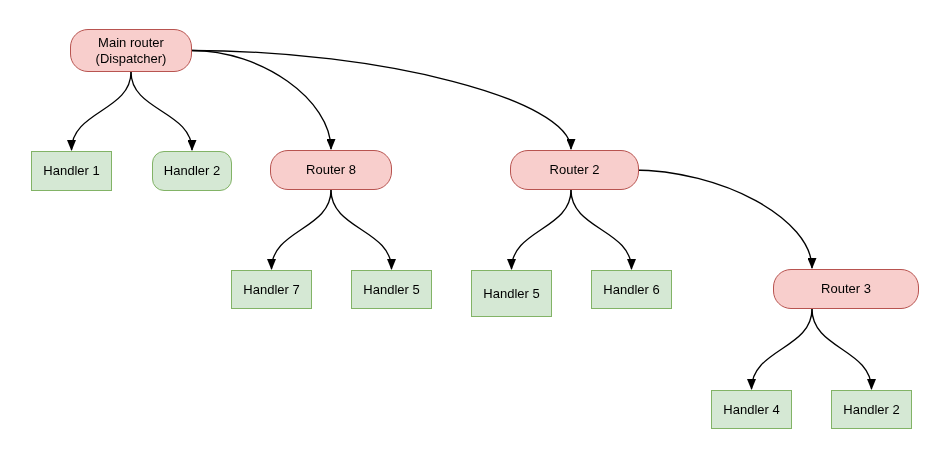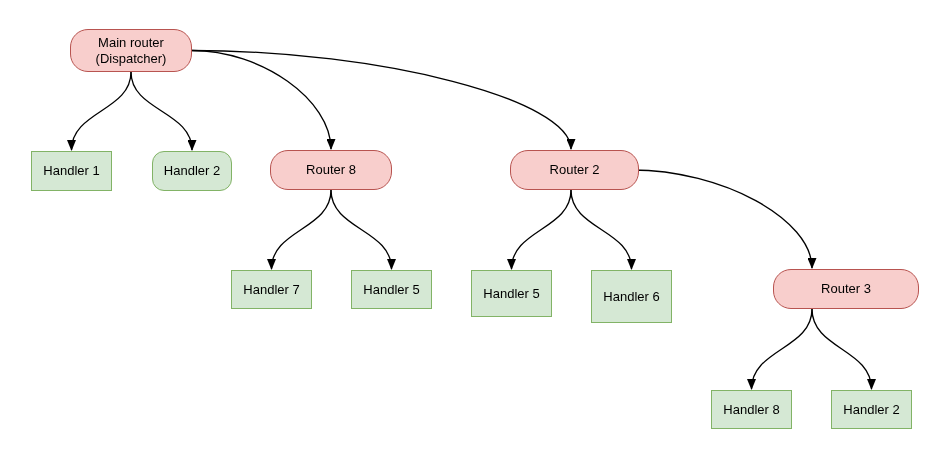--- a/index.html
+++ b/index.html
@@ -85,25 +85,25 @@
     </div>
     <div class="node handler" style="left: 231px; top: 270px; width: 81px; height: 39px; background: rgb(213, 232, 212); border-color: rgb(130, 179, 102);">
       <span>Handler 7</span>
     </div>
     <div class="node handler" style="left: 351px; top: 270px; width: 81px; height: 39px; background: rgb(213, 232, 212); border-color: rgb(130, 179, 102);">
       <span>Handler 5</span>
     </div>
     <div class="node handler" style="left: 471px; top: 270px; width: 81px; height: 47px; background: rgb(213, 232, 212); border-color: rgb(130, 179, 102);">
       <span>Handler 5</span>
     </div>
-    <div class="node handler" style="left: 591px; top: 270px; width: 81px; height: 53px; background: rgb(213, 232, 212); border-color: rgb(130, 179, 102);">
+    <div class="node handler" style="left: 591px; top: 270px; width: 81px; height: 39px; background: rgb(213, 232, 212); border-color: rgb(130, 179, 102);">
       <span>Handler 6</span>
     </div>
     <div class="node router" style="left: 773px; top: 269px; width: 146px; height: 40px; background: rgb(248, 206, 204); border-color: rgb(184, 84, 80);">
       <span>Router 3</span>
     </div>
     <div class="node handler" style="left: 711px; top: 390px; width: 81px; height: 39px; background: rgb(213, 232, 212); border-color: rgb(130, 179, 102);">
-      <span>Handler 8</span>
+      <span>Handler 4</span>
     </div>
     <div class="node handler" style="left: 831px; top: 390px; width: 81px; height: 39px; background: rgb(213, 232, 212); border-color: rgb(130, 179, 102);">
       <span>Handler 2</span>
     </div>
   </div>
 
 </body></html>

